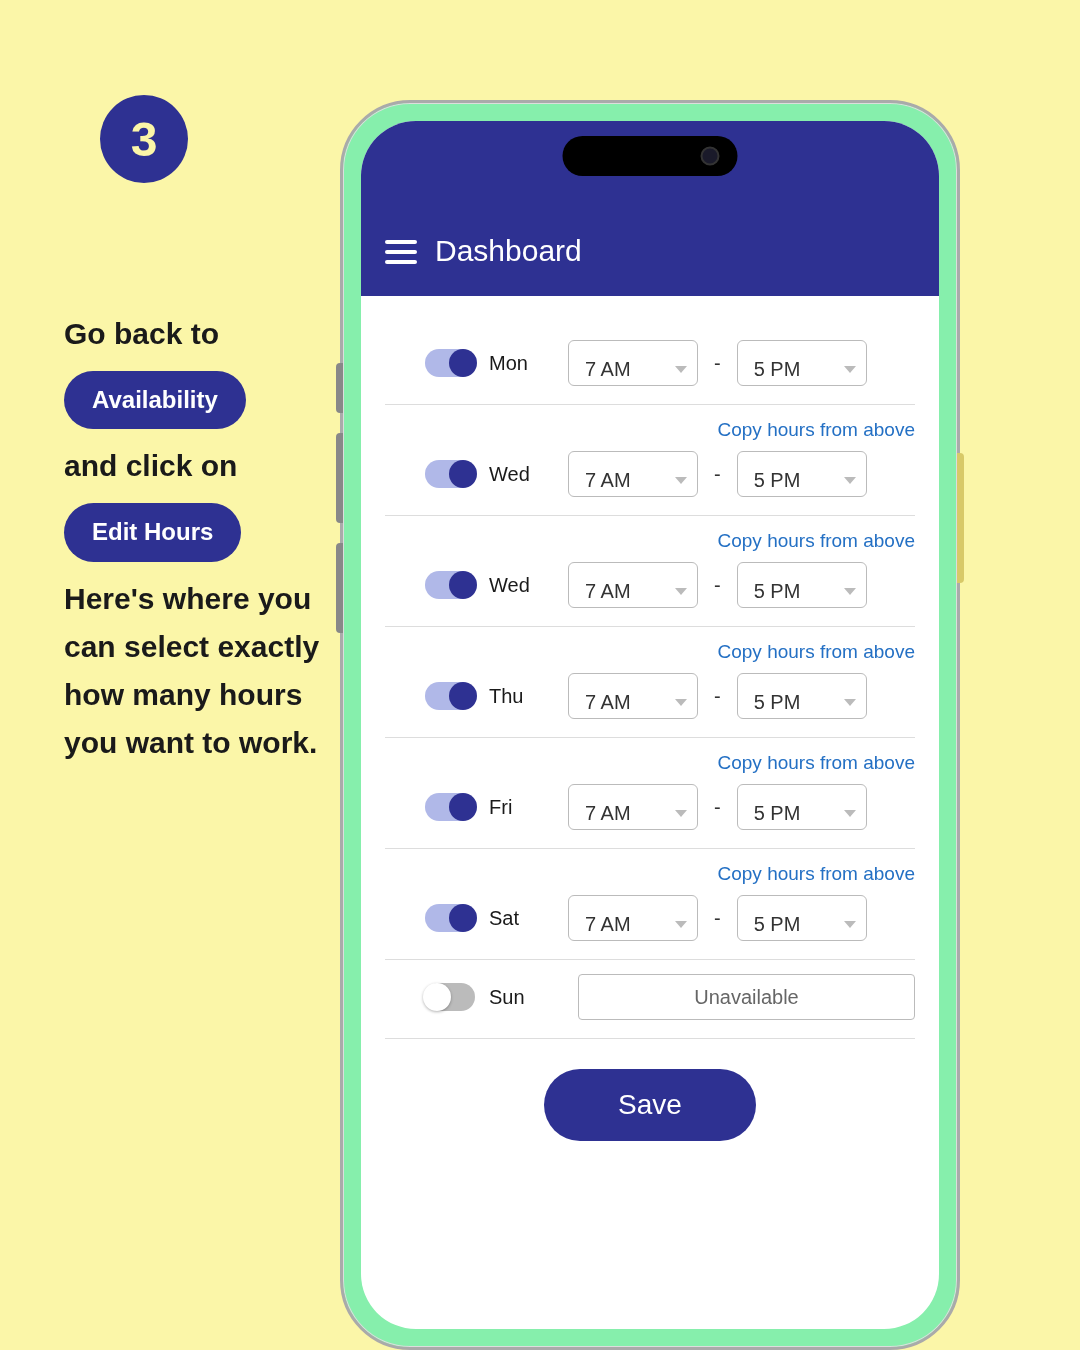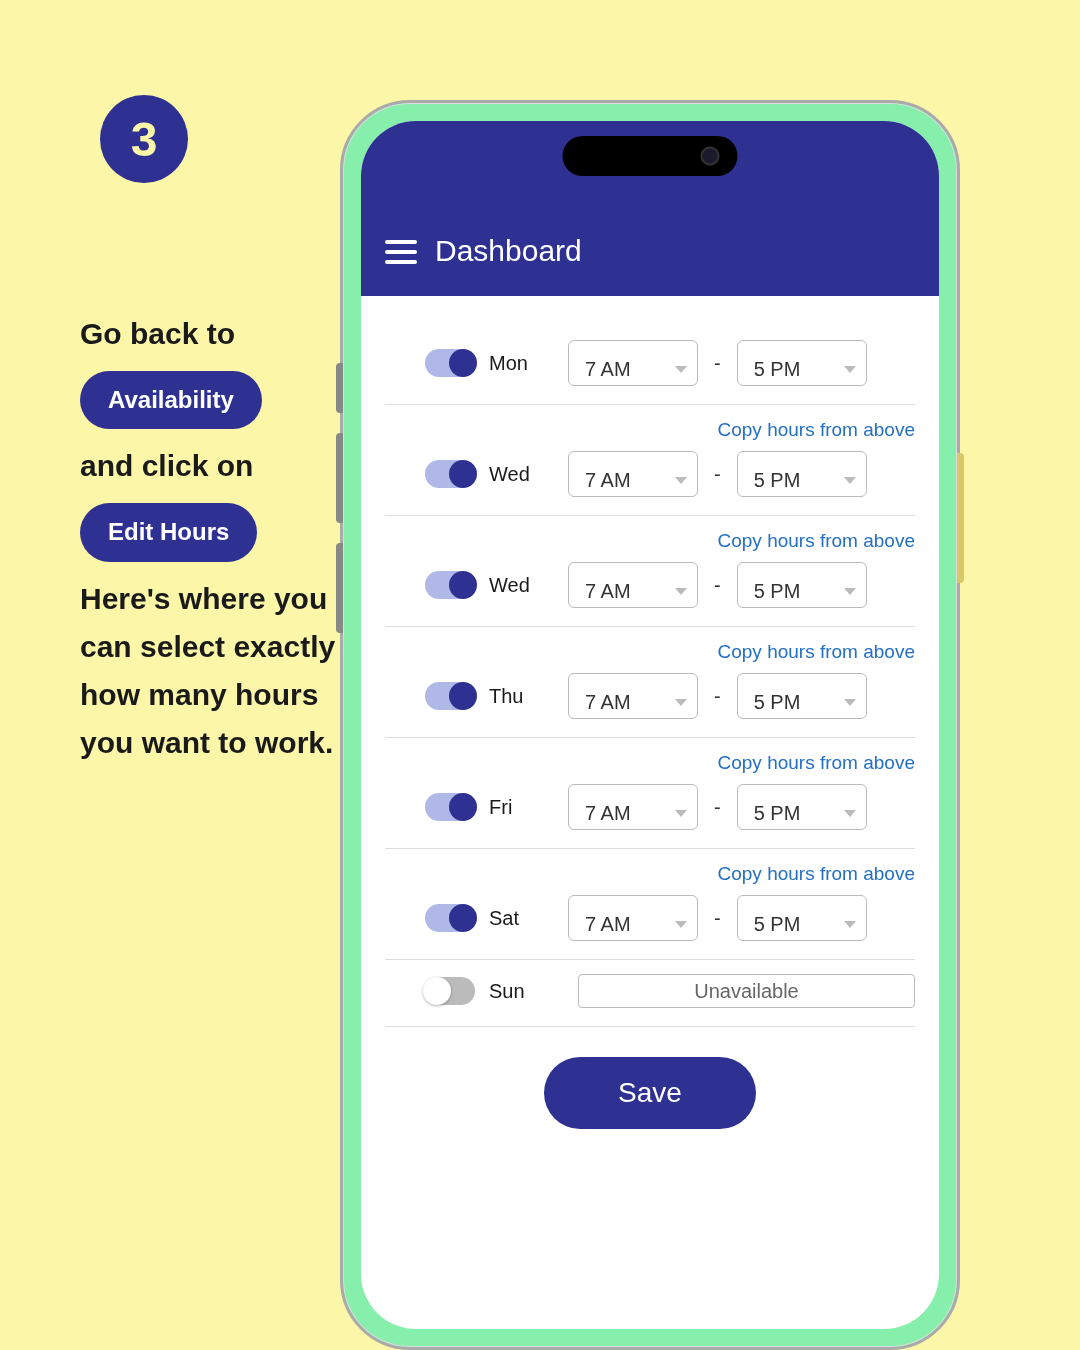--- a/index.html
+++ b/index.html
@@ -26,21 +26,21 @@
       justify-content: center;
       color: #FBF6A8;
       font-size: 48px;
       font-weight: 700;
     }
     
     
     .instructions {
       position: absolute;
       top: 300px;
-      left: 80px;
+      left: 64px;
       width: 260px;
       color: #1a1a1a;
       font-size: 30px;
       font-weight: 700;
       line-height: 1.6;
     }
     .pill {
       display: inline-block;
       background: #2E3192;
       color: #fff;
@@ -202,21 +202,21 @@
       width: 0; height: 0;
       border-left: 6px solid transparent;
       border-right: 6px solid transparent;
       border-top: 7px solid #bbb;
     }
     
     .unavailable-box {
       flex: 1;
       border: 1px solid #bbb;
       border-radius: 4px;
-      height: 34px;
+      height: 46px;
       display: flex;
       align-items: center;
       justify-content: center;
       font-size: 20px;
       color: #666;
       margin-left: 10px;
     }
     
     
     .save-wrap {

